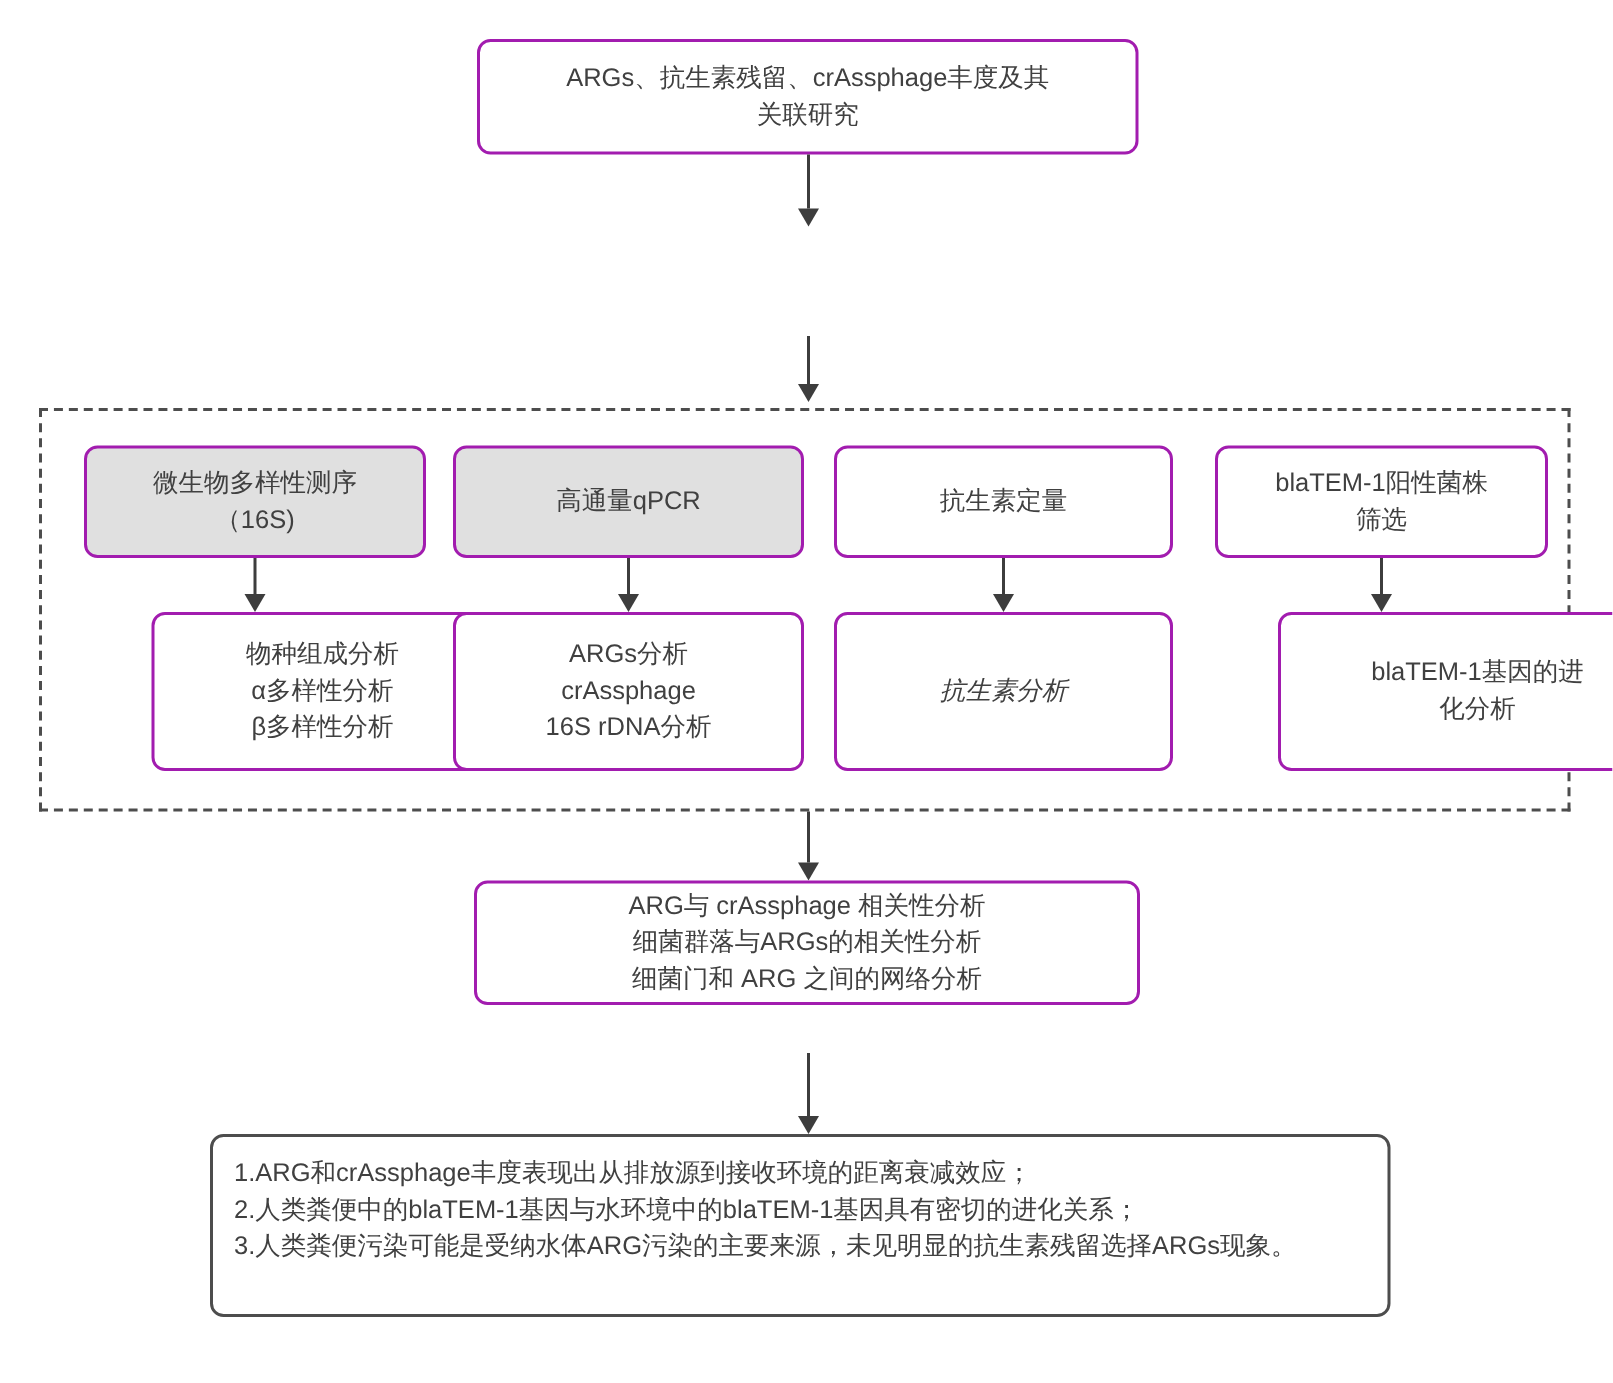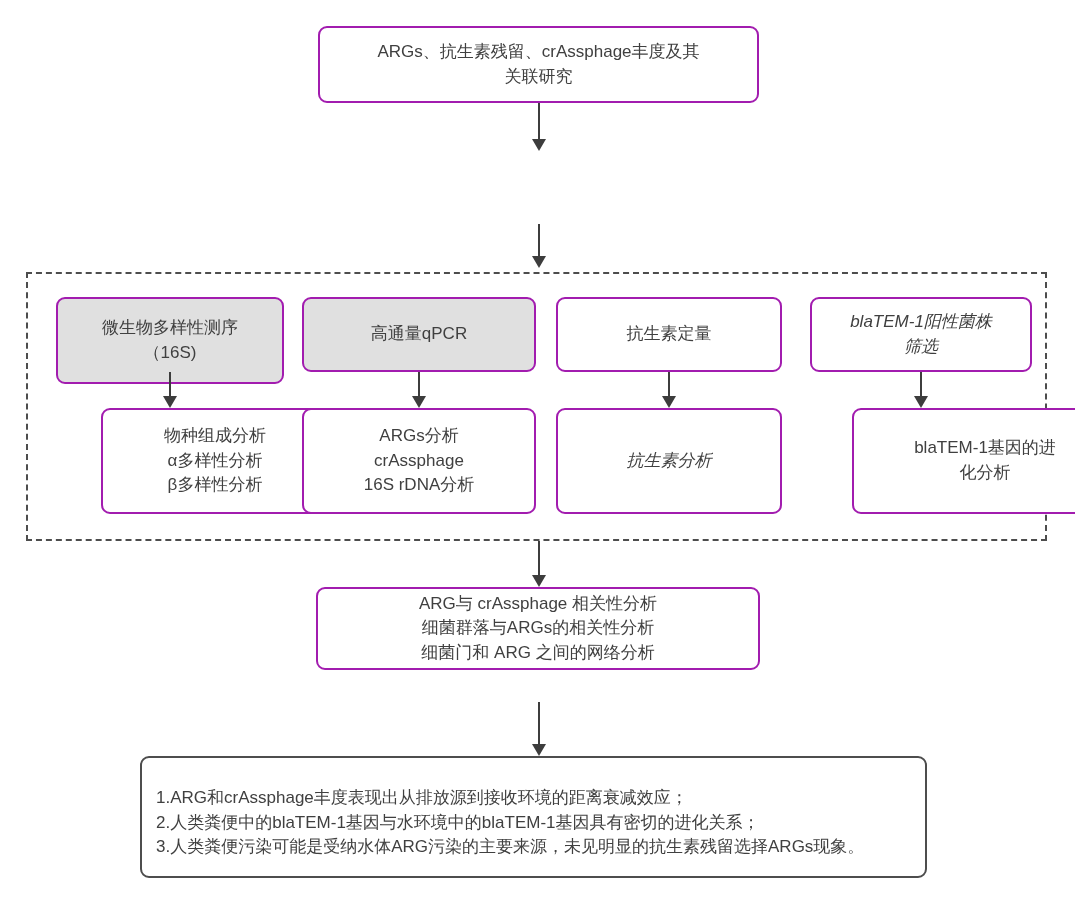--- a/index.html
+++ b/index.html
@@ -63,21 +63,21 @@
   }
   .conclusions {
     position: absolute;
     box-sizing: border-box;
     background: #ffffff;
     border: 2px solid #4d4d4d;
     border-radius: 9px;
     color: #404040;
     font-size: 17px;
     line-height: 1.45;
-    padding: 28px 14px;
+    padding: 12px 14px;
     text-align: left;
     display: flex;
     flex-direction: column;
     justify-content: flex-start;
   }
 </style>
 </head>
 <body>
 
 <div id="canvas">
@@ -91,25 +91,25 @@
   </div>
 
 
   <div class="arrow" style="left:532px; top:224px; height:44px;">
     <div class="shaft"></div>
     <div class="head"></div>
   </div>
 
   <div class="dashed-panel" style="left:26px; top:272px; width:1021px; height:269px;"></div>
 
-  <div class="box gray multiline" style="left:56px; top:297px; width:228px; height:87px;">微生物多样性测序
+  <div class="box gray multiline" style="left:56px; top:297px; width:228px; height:75px;">微生物多样性测序
 （16S)</div>
   <div class="box gray multiline" style="left:302px; top:297px; width:234px; height:75px;text-align:right;">高通量qPCR</div>
   <div class="box multiline" style="left:556px; top:297px; width:226px; height:75px;">抗生素定量</div>
-  <div class="box multiline" style="left:810px; top:297px; width:222px; height:75px;font-style:italic;">blaTEM-1阳性菌株
+  <div class="box multiline" style="left:810px; top:297px; width:222px; height:75px;">blaTEM-1阳性菌株
 筛选</div>
 
   <div class="arrow" style="left:163px; top:372px; height:36px;">
     <div class="shaft"></div>
     <div class="head"></div>
   </div>
   <div class="arrow" style="left:412px; top:372px; height:36px;">
     <div class="shaft"></div>
     <div class="head"></div>
   </div>

